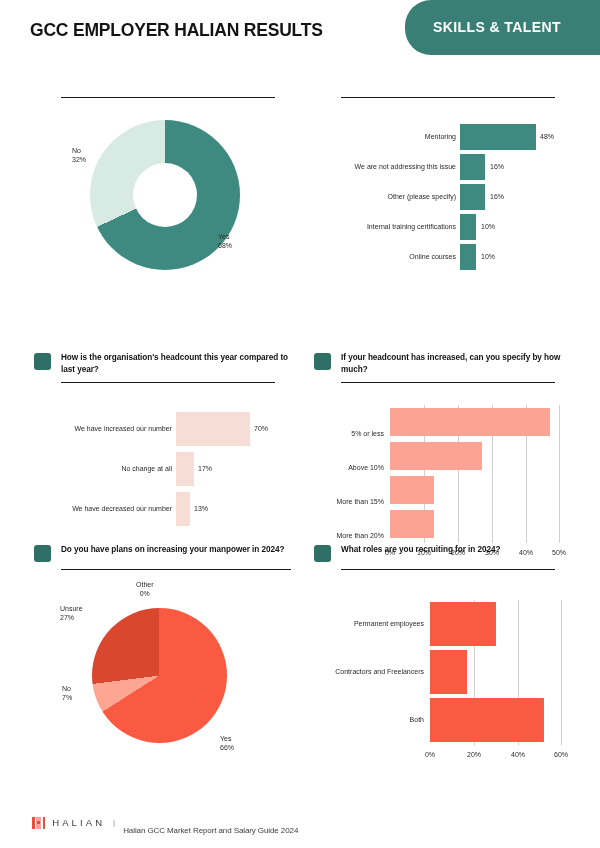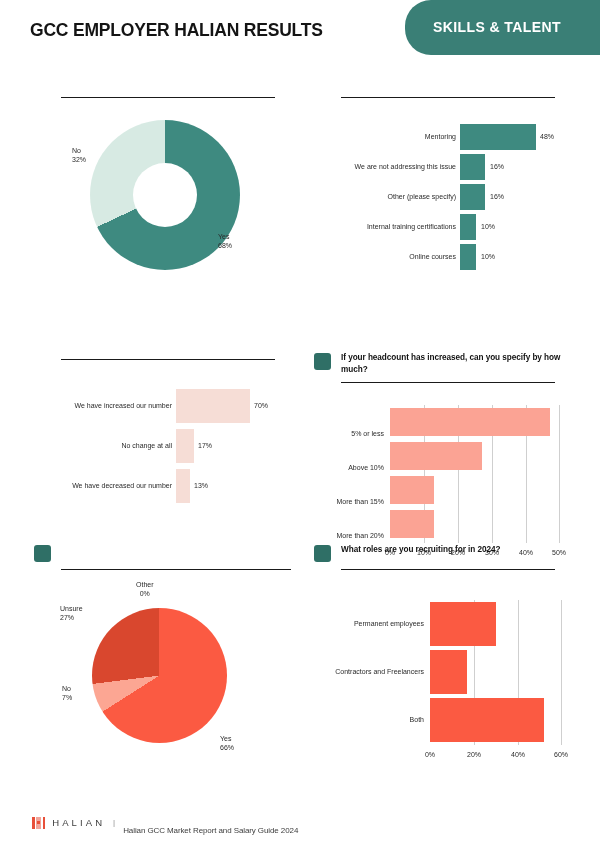--- a/index.html
+++ b/index.html
@@ -324,20 +324,24 @@
           <div class="hbar-label" style="right:128px; width:120px;">Online courses</div>
           <div class="hbar-bar" style="left:146px; width:15.8px; background:#3E8A80;"></div>
           <div class="hbar-value" style="left:167px;">10%</div>
         </div>
 
       </div>
     </div>
   </div>
 
   <div class="panel col-l row-2">
+    <div class="panel-head">
+      <div class="swatch"></div>
+      <div class="panel-q">How is the organisation's headcount this year compared to last year?</div>
+    </div>
     <div class="panel-rule"></div>
     <div class="panel-body" style="height:150px;">
       <div class="hbar-chart" style="top:16px;">
 
         <div class="hbar-row" style="height:40px;">
           <div class="hbar-label" style="right:132px; width:120px;">We have increased our number</div>
           <div class="hbar-bar" style="left:142px; width:74px; height:34px; top:3px; background:#F6DDD6;"></div>
           <div class="hbar-value" style="left:220px; top:16px;">70%</div>
         </div>
 
@@ -390,20 +394,21 @@
         <div class="axis-tick-label" style="left:166px; width:24px; top:144px;">30%</div>
         <div class="axis-tick-label" style="left:200px; width:24px; top:144px;">40%</div>
         <div class="axis-tick-label" style="left:233px; width:24px; top:144px;">50%</div>
       </div>
     </div>
   </div>
 
   <div class="panel col-l row-3">
     <div class="panel-head">
       <div class="swatch"></div>
+      <div class="panel-q">Do you have plans on increasing your manpower in 2024?</div>
     </div>
     <div class="panel-rule" style="width:230px;"></div>
     <div class="panel-body" style="height:190px;">
       <div class="pie-wrap" style="left:58px; top:28px; width:135px; height:135px;">
         <div class="pie" style="left:0; top:0; width:135px; height:135px;
                     background: conic-gradient(#FB5A42 0deg 237.6deg, #FCA693 237.6deg 262.8deg, #D9472E 262.8deg 360deg);"></div>
       </div>
       <div class="slice-label" style="left:102px; top:0px; text-align:center;">
         <span>Other</span><br>
         <span>0%</span>

